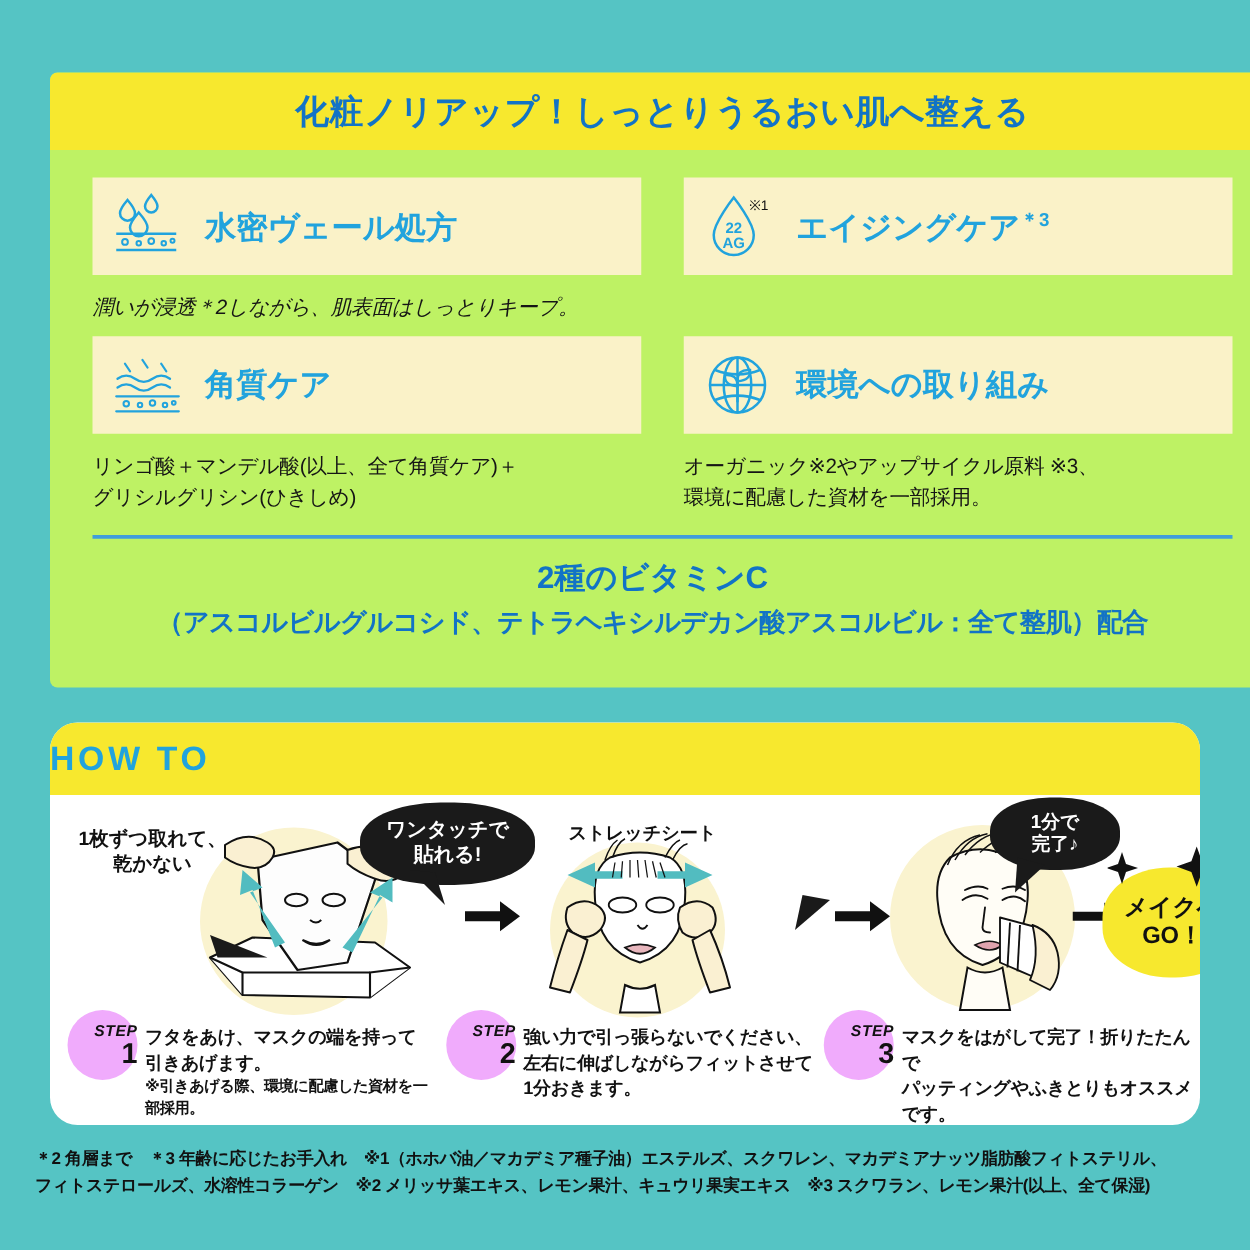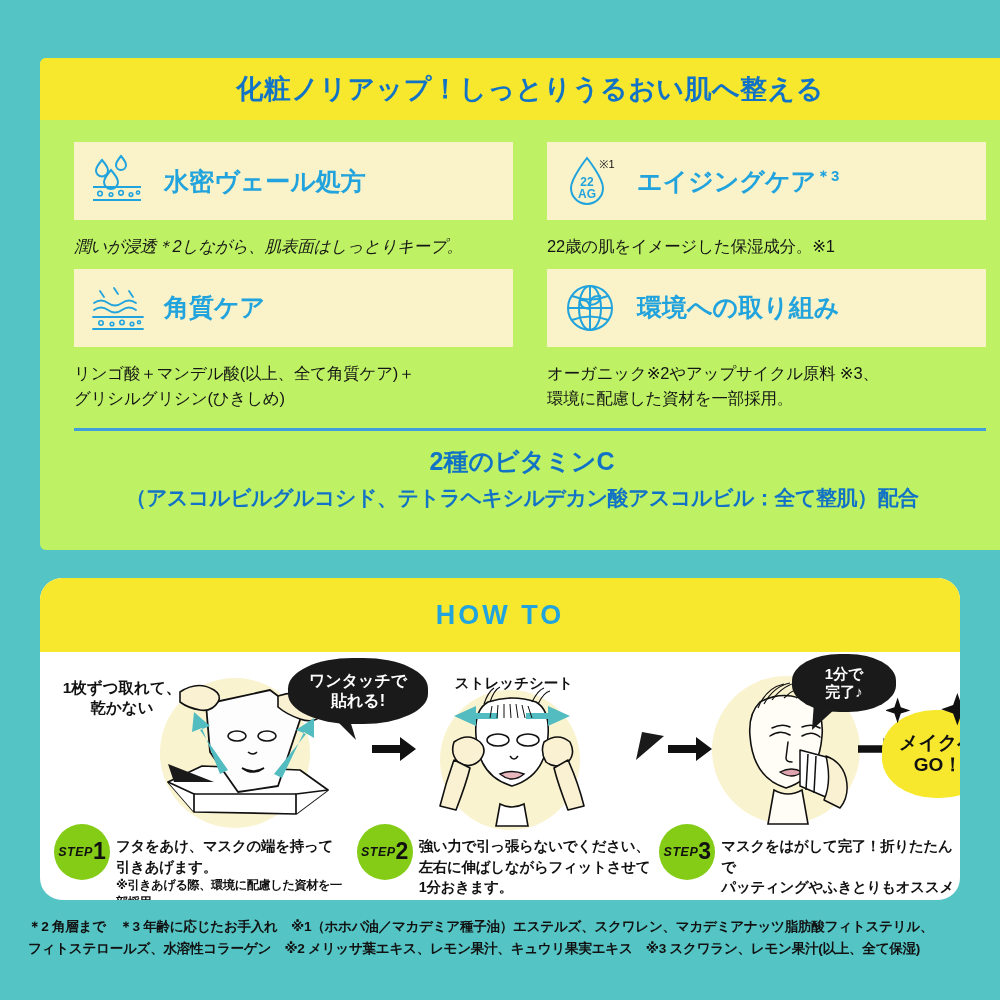--- a/index.html
+++ b/index.html
@@ -45,21 +45,21 @@
   .vitc { text-align: center; padding: 14px 20px 0 4px; }
   .vitc-main { color: #1273c6; font-size: 25px; font-weight: bold; }
   .vitc-sub { color: #1273c6; font-size: 21px; font-weight: bold; margin-top: 6px; letter-spacing:-0.5px;}
 
   
   .panel-bot {
     position: absolute; left: 40px; top: 578px; width: 920px; height: 322px;
     background: #ffffff; border-radius: 22px; overflow: hidden;
   }
   .howto-head {
-    height: 74px; background: #f7e82e; display: flex; align-items: center; justify-content: center;
+    height: 58px; background: #f7e82e; display: flex; align-items: center; justify-content: flex-start;
   }
   .howto-head-text { color: #21a3dd; font-size: 27px; font-weight: bold; letter-spacing: 3px; }
 
   .illus { position: relative; height: 178px; }
   .bubble {
     position: absolute; background: #1a1a1a; color: #fff; border-radius: 46% 46% 46% 46%/46%;
     display:flex; align-items:center; justify-content:center; text-align:center;
     font-weight: bold; line-height: 1.22; padding: 8px 12px;
   }
   .plain-label { position: absolute; color: #111; font-weight: bold; text-align:center; line-height:1.3;}
@@ -68,22 +68,22 @@
     display:flex;align-items:center;justify-content:center;text-align:center;
     color:#111;font-weight:bold;line-height:1.15;
   }
   .glow { position:absolute; border-radius:50%; background:#faf3cf; }
   .arrowblk { position:absolute; color:#111; font-size:30px; font-weight:bold; line-height:1;}
 
   
   .steps { position: relative; display:flex; padding: 0 6px; height: 86px;}
   .step { position:relative; flex:1; display:flex; padding-left:8px;}
   .step-badge {
-    width: 56px; height: 56px; flex:0 0 56px; border-radius:50%; background:#84cc16;
-    display:flex;flex-direction:row;align-items:center;justify-content:center;
+    width: 56px; height: 56px; flex:0 0 56px; border-radius:50%; background:#f0abfc;
+    display:flex;flex-direction:column;align-items:flex-end;justify-content:center;
     color:#111; margin-top:-6px;
   }
   .step-badge .s-word { font-size:12.5px; font-weight:bold; font-style:italic; letter-spacing:.5px;}
   .step-badge .s-num { font-size:23px; font-weight:bold; line-height:.95;}
   .step-text { padding-left:6px; padding-top:6px; }
   .step-text .l { font-size:14.5px; color:#111; font-weight:bold; line-height:1.42; letter-spacing:-0.3px;}
   .step-text .note { font-size:12.2px; color:#111; font-weight:bold; line-height:1.4; letter-spacing:-0.4px;}
 
   
   .footnotes {
@@ -137,21 +137,20 @@
               <path d="M26 8 C26 8 10 28 10 38 a16 16 0 0 0 32 0 C42 28 26 8 26 8z" fill="none" stroke="#21a3dd" stroke-width="2"></path>
               <text x="26" y="36" font-size="12" font-weight="bold" fill="#21a3dd" text-anchor="middle" font-family="Liberation Sans, sans-serif">22</text>
               <text x="26" y="48" font-size="12" font-weight="bold" fill="#21a3dd" text-anchor="middle" font-family="Liberation Sans, sans-serif">AG</text>
               <text x="46" y="18" font-size="11" fill="#111" text-anchor="middle" font-family="Liberation Sans, sans-serif">※1</text>
             </svg>
           </div>
           <div class="feat-title">
             <span>エイジングケア</span><span class="sup">＊3</span>
           </div>
         </div>
-        <div class="feat-desc" style="white-space: pre-line;">22歳の肌をイメージした保湿成分。※1</div>
       </div>
 
       <div class="feat">
         <div class="feat-band">
           <div class="feat-icon">
             <svg viewBox="0 0 62 62" width="62" height="62">
               <g fill="none" stroke="#21a3dd" stroke-width="1.8" stroke-linecap="round">
                 <path d="M12 14 l4 6"></path>
                   <path d="M26 11 l4 6"></path>
                   <path d="M41 14 l4 6"></path>

